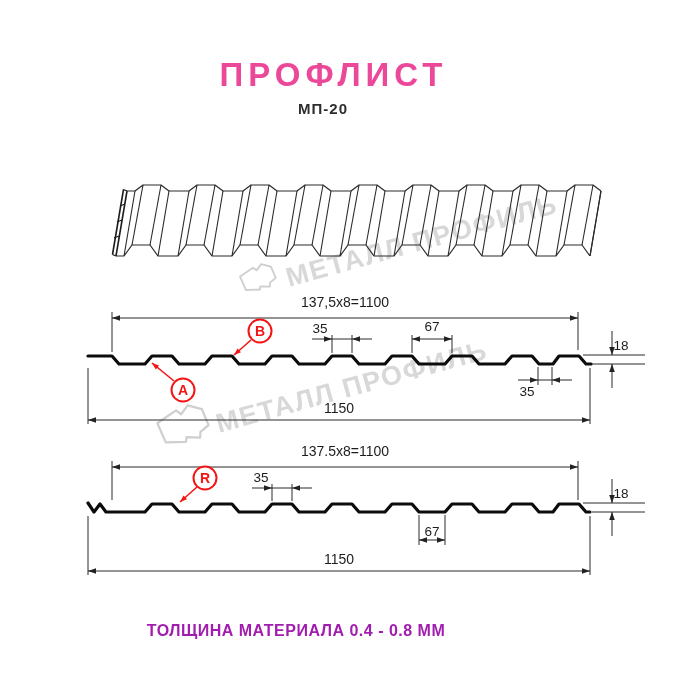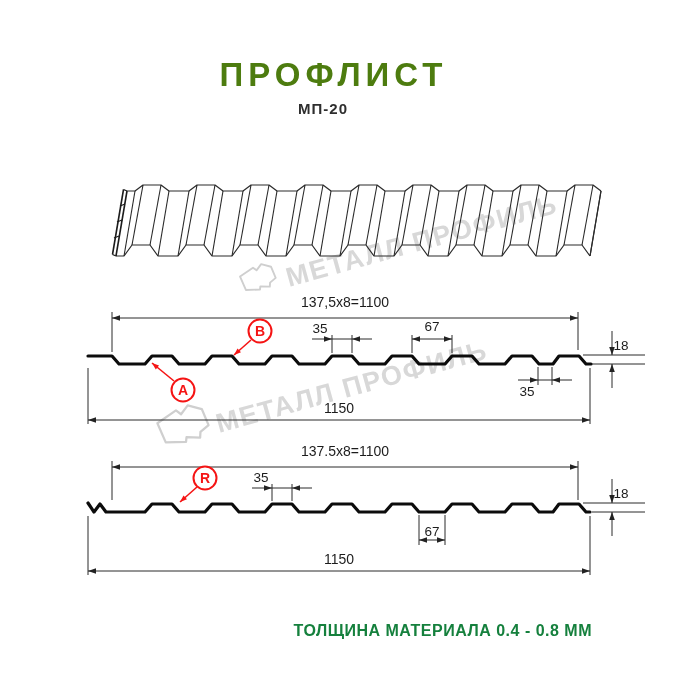--- a/index.html
+++ b/index.html
@@ -1,23 +1,23 @@
 <!DOCTYPE html>
 <html><head>
 <meta charset="utf-8">
 <style>
   html,body{margin:0;padding:0;background:#ffffff;}
   #stage{position:relative;width:700px;height:700px;background:#fff;overflow:hidden;
          font-family:"Liberation Sans", sans-serif;}
   .title{position:absolute;left:0;top:56px;width:667px;text-align:center;
-         font-size:33px;font-weight:800;letter-spacing:5px;color:#4d7c0f;}
+         font-size:33px;font-weight:800;letter-spacing:5px;color:#ec4899;}
   .subtitle{position:absolute;left:0;top:100px;width:646px;text-align:center;
          font-size:15px;font-weight:600;letter-spacing:1px;color:#2e2e2e;}
-  .footer{position:absolute;left:0;top:622px;width:592px;text-align:right;
-         font-size:16px;font-weight:600;letter-spacing:.5px;color:#15803d;}
+  .footer{position:absolute;left:0;top:622px;width:592px;text-align:center;
+         font-size:16px;font-weight:600;letter-spacing:.5px;color:#a21caf;}
   svg{position:absolute;left:0;top:0;}
   text.dim{font-family:"Liberation Sans",sans-serif;font-size:13.5px;fill:#1c1c1c;}
   text.dimbig{font-family:"Liberation Sans",sans-serif;font-size:14px;fill:#1c1c1c;}
   text.wm{font-family:"Liberation Sans",sans-serif;font-size:27px;font-weight:700;
           letter-spacing:1.5px;}
   text.callout{font-family:"Liberation Sans",sans-serif;font-size:14px;font-weight:700;}
 </style>
 </head>
 <body>
 

